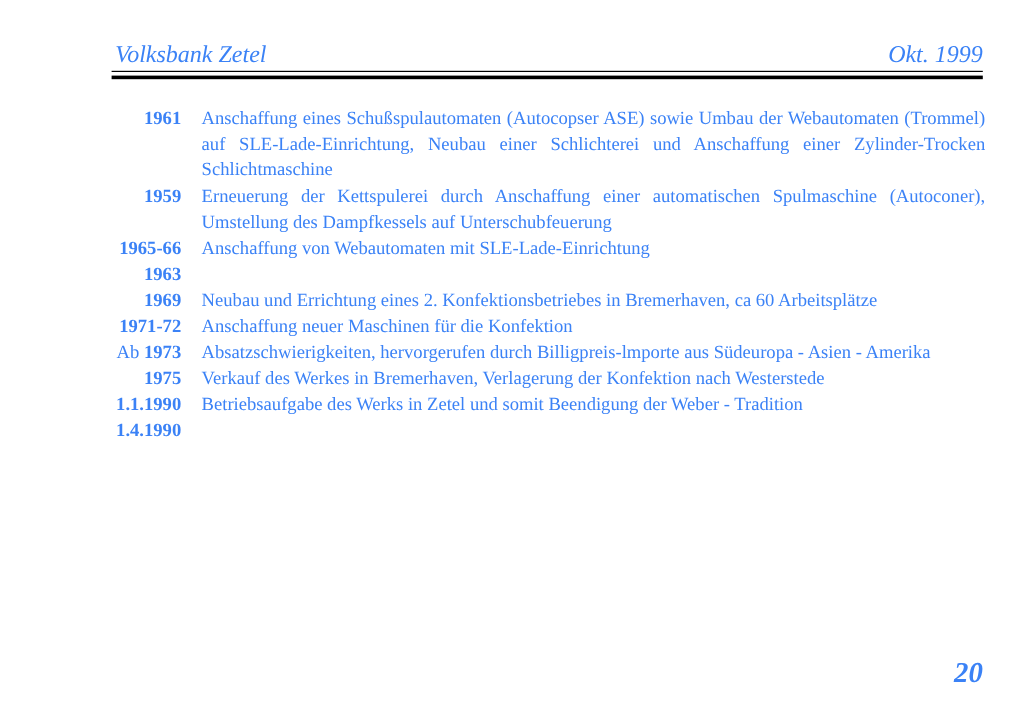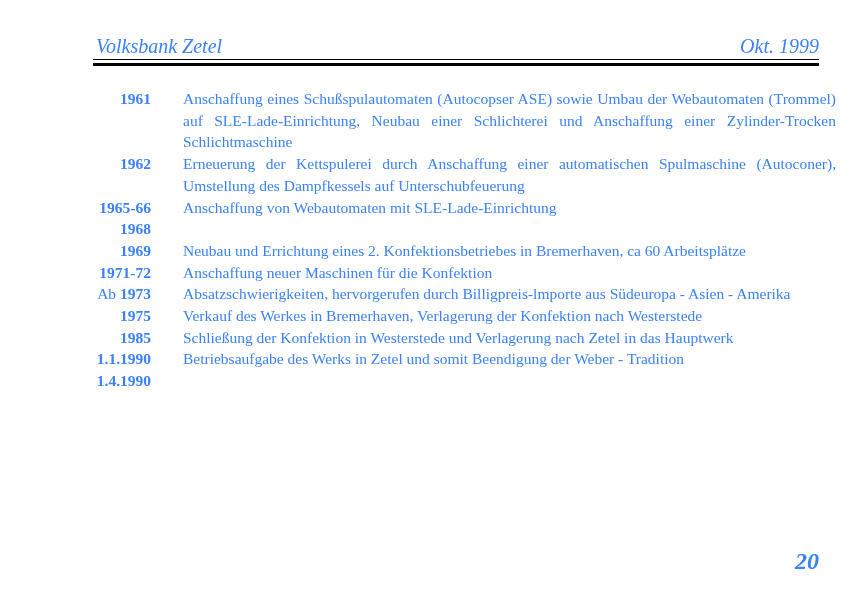--- a/index.html
+++ b/index.html
@@ -52,21 +52,21 @@
     position: absolute;
     left: 57px;
     top: 88px;
     width: 728px;
     font-size: 15.5px;
     line-height: 21.7px;
   }
   .entry {
     display: grid;
     grid-template-columns: 58px 653px;
-    column-gap: 32px;
+    column-gap: 17px;
   }
   .entry .year {
     font-weight: bold;
     text-align: right;
     white-space: nowrap;
   }
   .entry .year .prefix {
     font-weight: normal;
   }
   .entry .text {
@@ -97,31 +97,31 @@
   <div class="rule-thick"></div>
 
   <div class="timeline">
 
     <div class="entry">
       <div class="year"><span class="prefix"></span><span class="ynum">1961</span></div>
       <div class="text">Anschaffung eines Schußspulautomaten (Autocopser ASE) sowie Umbau der Webautomaten (Trommel) auf SLE-Lade-Einrichtung, Neubau einer Schlichterei und Anschaffung einer Zylinder-Trocken Schlichtmaschine</div>
     </div>
 
     <div class="entry">
-      <div class="year"><span class="prefix"></span><span class="ynum">1962</span></div>
+      <div class="year"><span class="prefix"></span><span class="ynum">1959</span></div>
       <div class="text">Erneuerung der Kettspulerei durch Anschaffung einer automatischen Spulmaschine (Autoconer), Umstellung des Dampfkessels auf Unterschubfeuerung</div>
     </div>
 
     <div class="entry">
       <div class="year"><span class="prefix"></span><span class="ynum">1965-66</span></div>
       <div class="text">Anschaffung von Webautomaten mit SLE-Lade-Einrichtung</div>
     </div>
 
     <div class="entry">
-      <div class="year"><span class="prefix"></span><span class="ynum">1968</span></div>
+      <div class="year"><span class="prefix"></span><span class="ynum">1963</span></div>
     </div>
 
     <div class="entry">
       <div class="year"><span class="prefix"></span><span class="ynum">1969</span></div>
       <div class="text">Neubau und Errichtung eines 2. Konfektionsbetriebes in Bremerhaven, ca 60 Arbeitsplätze</div>
     </div>
 
     <div class="entry">
       <div class="year"><span class="prefix"></span><span class="ynum">1971-72</span></div>
       <div class="text">Anschaffung neuer Maschinen für die Konfektion</div>
@@ -130,24 +130,20 @@
     <div class="entry">
       <div class="year"><span class="prefix">Ab </span><span class="ynum">1973</span></div>
       <div class="text">Absatzschwierigkeiten, hervorgerufen durch Billigpreis-lmporte aus Südeuropa - Asien - Amerika</div>
     </div>
 
     <div class="entry">
       <div class="year"><span class="prefix"></span><span class="ynum">1975</span></div>
       <div class="text">Verkauf des Werkes in Bremerhaven, Verlagerung der Konfektion nach Westerstede</div>
     </div>
 
-    <div class="entry">
-      <div class="year"><span class="prefix"></span><span class="ynum">1985</span></div>
-      <div class="text">Schließung der Konfektion in Westerstede und Verlagerung nach Zetel in das Hauptwerk</div>
-    </div>
 
     <div class="entry">
       <div class="year"><span class="prefix"></span><span class="ynum">1.1.1990</span></div>
       <div class="text">Betriebsaufgabe des Werks in Zetel und somit Beendigung der Weber - Tradition</div>
     </div>
 
     <div class="entry">
       <div class="year"><span class="prefix"></span><span class="ynum">1.4.1990</span></div>
     </div>
 

